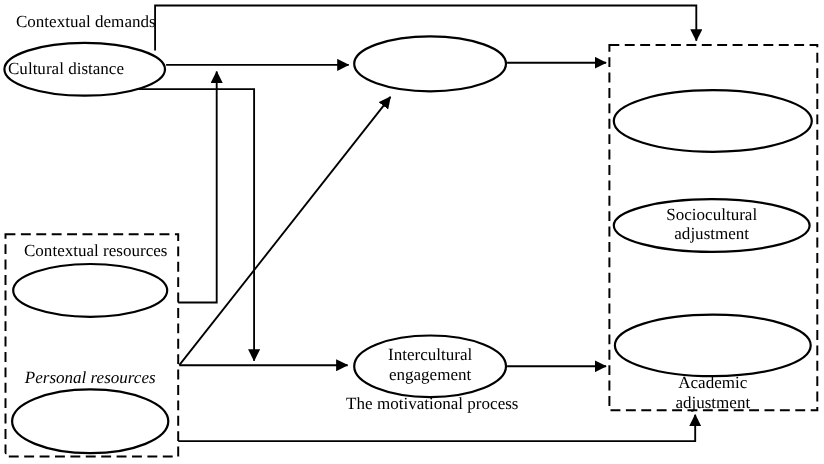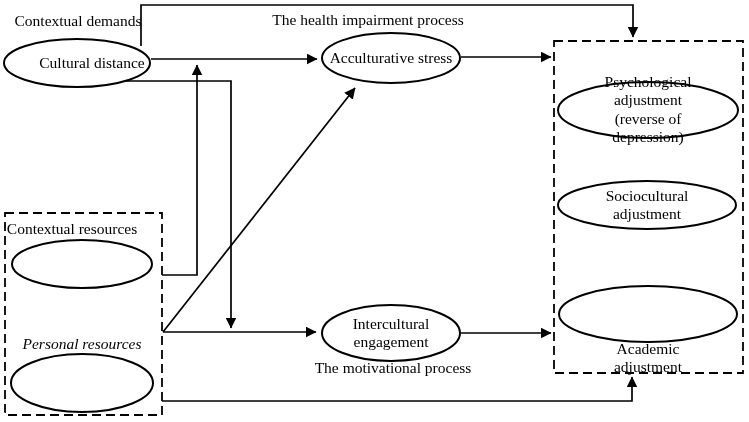--- a/index.html
+++ b/index.html
@@ -56,27 +56,23 @@
     <ellipse cx="391" cy="58" rx="69" ry="25" fill="#ffffff" stroke="#000000" stroke-width="2"></ellipse>
     <ellipse cx="82" cy="264" rx="70" ry="24" fill="#ffffff" stroke="#000000" stroke-width="2"></ellipse>
     <ellipse cx="82" cy="383" rx="71" ry="29" fill="#ffffff" stroke="#000000" stroke-width="2"></ellipse>
     <ellipse cx="391" cy="333" rx="69" ry="28" fill="#ffffff" stroke="#000000" stroke-width="2"></ellipse>
     <ellipse cx="648" cy="110" rx="90" ry="28" fill="#ffffff" stroke="#000000" stroke-width="2"></ellipse>
     <ellipse cx="647" cy="205" rx="89" ry="24" fill="#ffffff" stroke="#000000" stroke-width="2"></ellipse>
     <ellipse cx="648" cy="314" rx="89" ry="28" fill="#ffffff" stroke="#000000" stroke-width="2"></ellipse>
   </svg>
 
   <div class="lbl" style="left:78px; top:21px;">Contextual demands</div>
-  <div class="lbl" style="left:368px; top:20px;">The health impairment process</div>
-  <div class="lbl" style="left:72px; top:229px;text-align:center;">Contextual resources</div>
+  <div class="lbl" style="left:87px; top:229px;text-align:center;">Contextual resources</div>
   <div class="lbl" style="left:82px; top:344px;font-style:italic;">Personal resources</div>
   <div class="lbl" style="left:393px; top:368px;">The motivational process</div>
 
-  <div class="lbl" style="left:92px; top:63px;">Cultural distance</div>
-  <div class="lbl" style="left:391px; top:58px;">Acculturative stress</div>
+  <div class="lbl" style="left:60px; top:63px;">Cultural distance</div>
   <div class="lbl" style="left:391px; top:333px;">Intercultural
 engagement</div>
-  <div class="lbl" style="left:648px; top:110px;">Psychological adjustment
-(reverse of depression)</div>
   <div class="lbl" style="left:647px; top:205px;">Sociocultural adjustment</div>
   <div class="lbl" style="left:648px; top:314px;margin-top:44px;">Academic adjustment</div>
 
 </div>
 
 </body></html>

